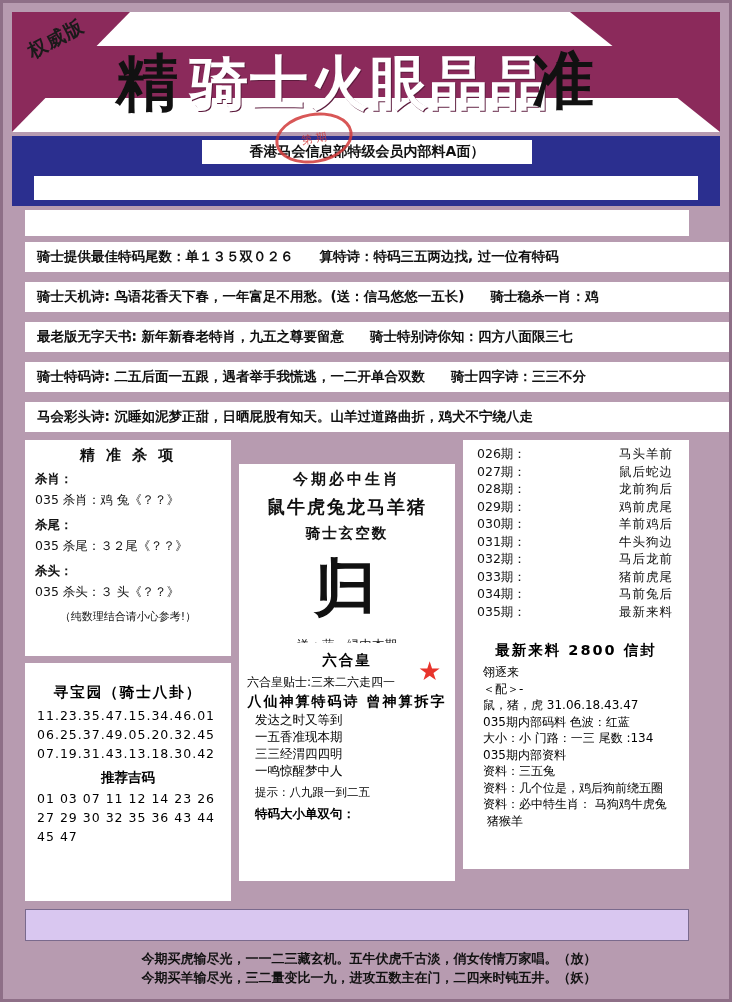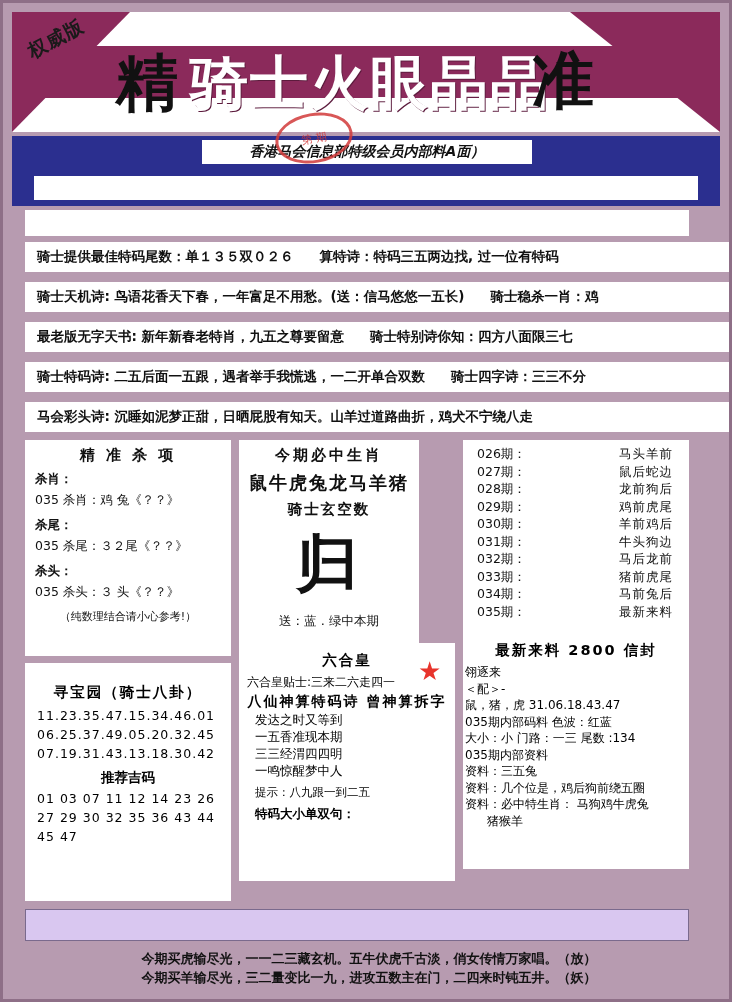--- a/index.html
+++ b/index.html
@@ -74,21 +74,21 @@
   .stamp-txt{font-size:11px;line-height:11px;text-align:center;}
   
   .subbar{
     position:absolute;left:9px;top:133px;width:708px;height:34px;
     background:#2b2f8f;
   }
   .subbar-inner{
     position:absolute;left:190px;top:4px;width:330px;height:24px;
     background:#ffffff;
     display:flex;align-items:center;justify-content:center;
-    font-size:14px;color:#111;font-weight:bold;font-style:italic;
+    font-size:14px;color:#111;font-weight:bold;
   }
   .bluebar{
     position:absolute;left:9px;top:167px;width:708px;height:36px;
     background:#2b2f8f;
   }
   .bluebar .white{
     position:absolute;left:22px;top:6px;width:664px;height:24px;background:#fff;
   }
   .whitestrip{
     position:absolute;left:22px;top:207px;width:664px;height:26px;
@@ -142,21 +142,21 @@
   .bp{position:absolute;background:#ffffff;box-sizing:border-box;}
   .bp h4{margin:0;padding:8px 0 4px;text-align:center;font-size:14.5px;font-weight:bold;letter-spacing:2px;}
   .num-line{font-size:12.5px;line-height:19px;padding-left:12px;letter-spacing:1px;}
   .sub-h{font-size:13.5px;font-weight:bold;text-align:center;margin:6px 0 2px;}
   .poem{font-size:12.5px;line-height:17px;padding-left:16px;}
   .poem-hd{font-size:14px;font-weight:bold;text-align:center;letter-spacing:2px;}
   .hint{font-size:11.5px;padding-left:16px;margin-top:6px;}
   .star{
     position:absolute;color:#e8342c;font-size:26px;line-height:26px;
   }
-  .rt-line{font-size:12px;line-height:16.5px;padding-left:2px;}
+  .rt-line{font-size:12px;line-height:16.5px;padding-left:20px;}
   
   .footer-band{
     position:absolute;left:22px;top:906px;width:664px;height:32px;
     background:#d9c7f0;border:1px solid #7a6a8d;box-sizing:border-box;
   }
   .footer-txt{
     position:absolute;left:0;top:946px;width:732px;
     text-align:center;font-size:13px;font-weight:bold;color:#111;line-height:19px;
   }
 </style>
@@ -213,21 +213,21 @@
     <h4>精 准 杀 项</h4>
     <div class="kill-line">杀肖：</div>
     <div class="kill-val">035 杀肖：鸡 兔《？？》</div>
     <div class="kill-line">杀尾：</div>
     <div class="kill-val">035 杀尾：３２尾《？？》</div>
     <div class="kill-line">杀头：</div>
     <div class="kill-val">035 杀头：３ 头《？？》</div>
     <div class="note">（纯数理结合请小心参考!）</div>
   </div>
 
-  <div class="panel centerbox" style="left:236px;top:437px;width:180px;height:216px;">
+  <div class="panel centerbox" style="left:236px;top:461px;width:216px;height:216px;">
     <h4>今期必中生肖</h4>
     <div class="zodiacs">鼠牛虎兔龙马羊猪</div>
     <div class="xuankong">骑士玄空数</div>
     <div class="bigglyph">归</div>
     <div class="songline">送：蓝．绿中本期</div>
   </div>
 
   <div class="panel" style="left:460px;top:437px;width:226px;height:216px;">
     <div style="margin-top:5px;">
       <div class="zl-row">

